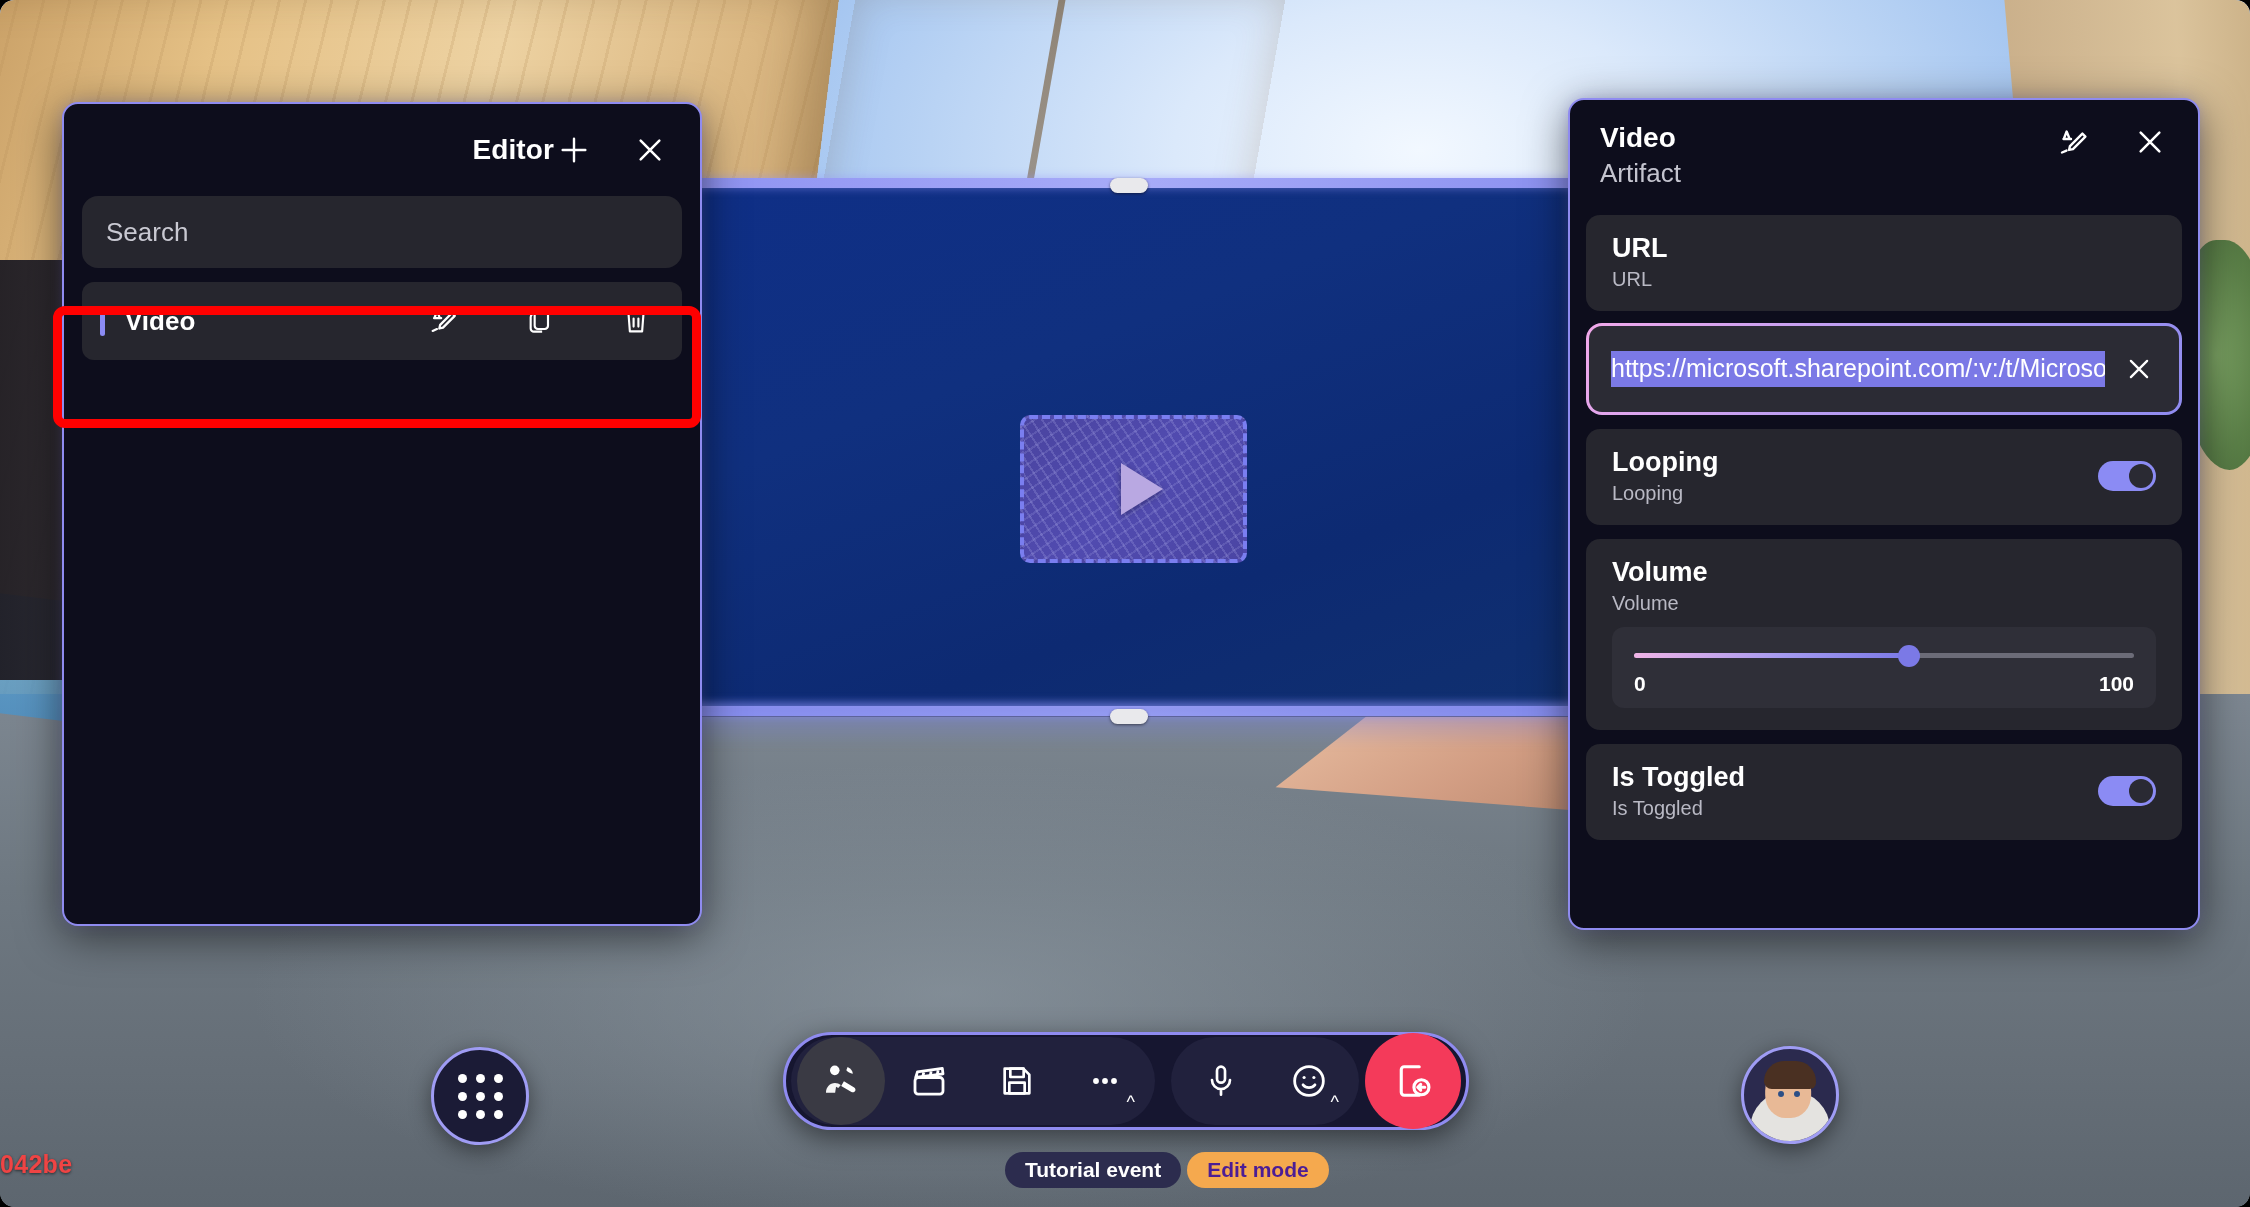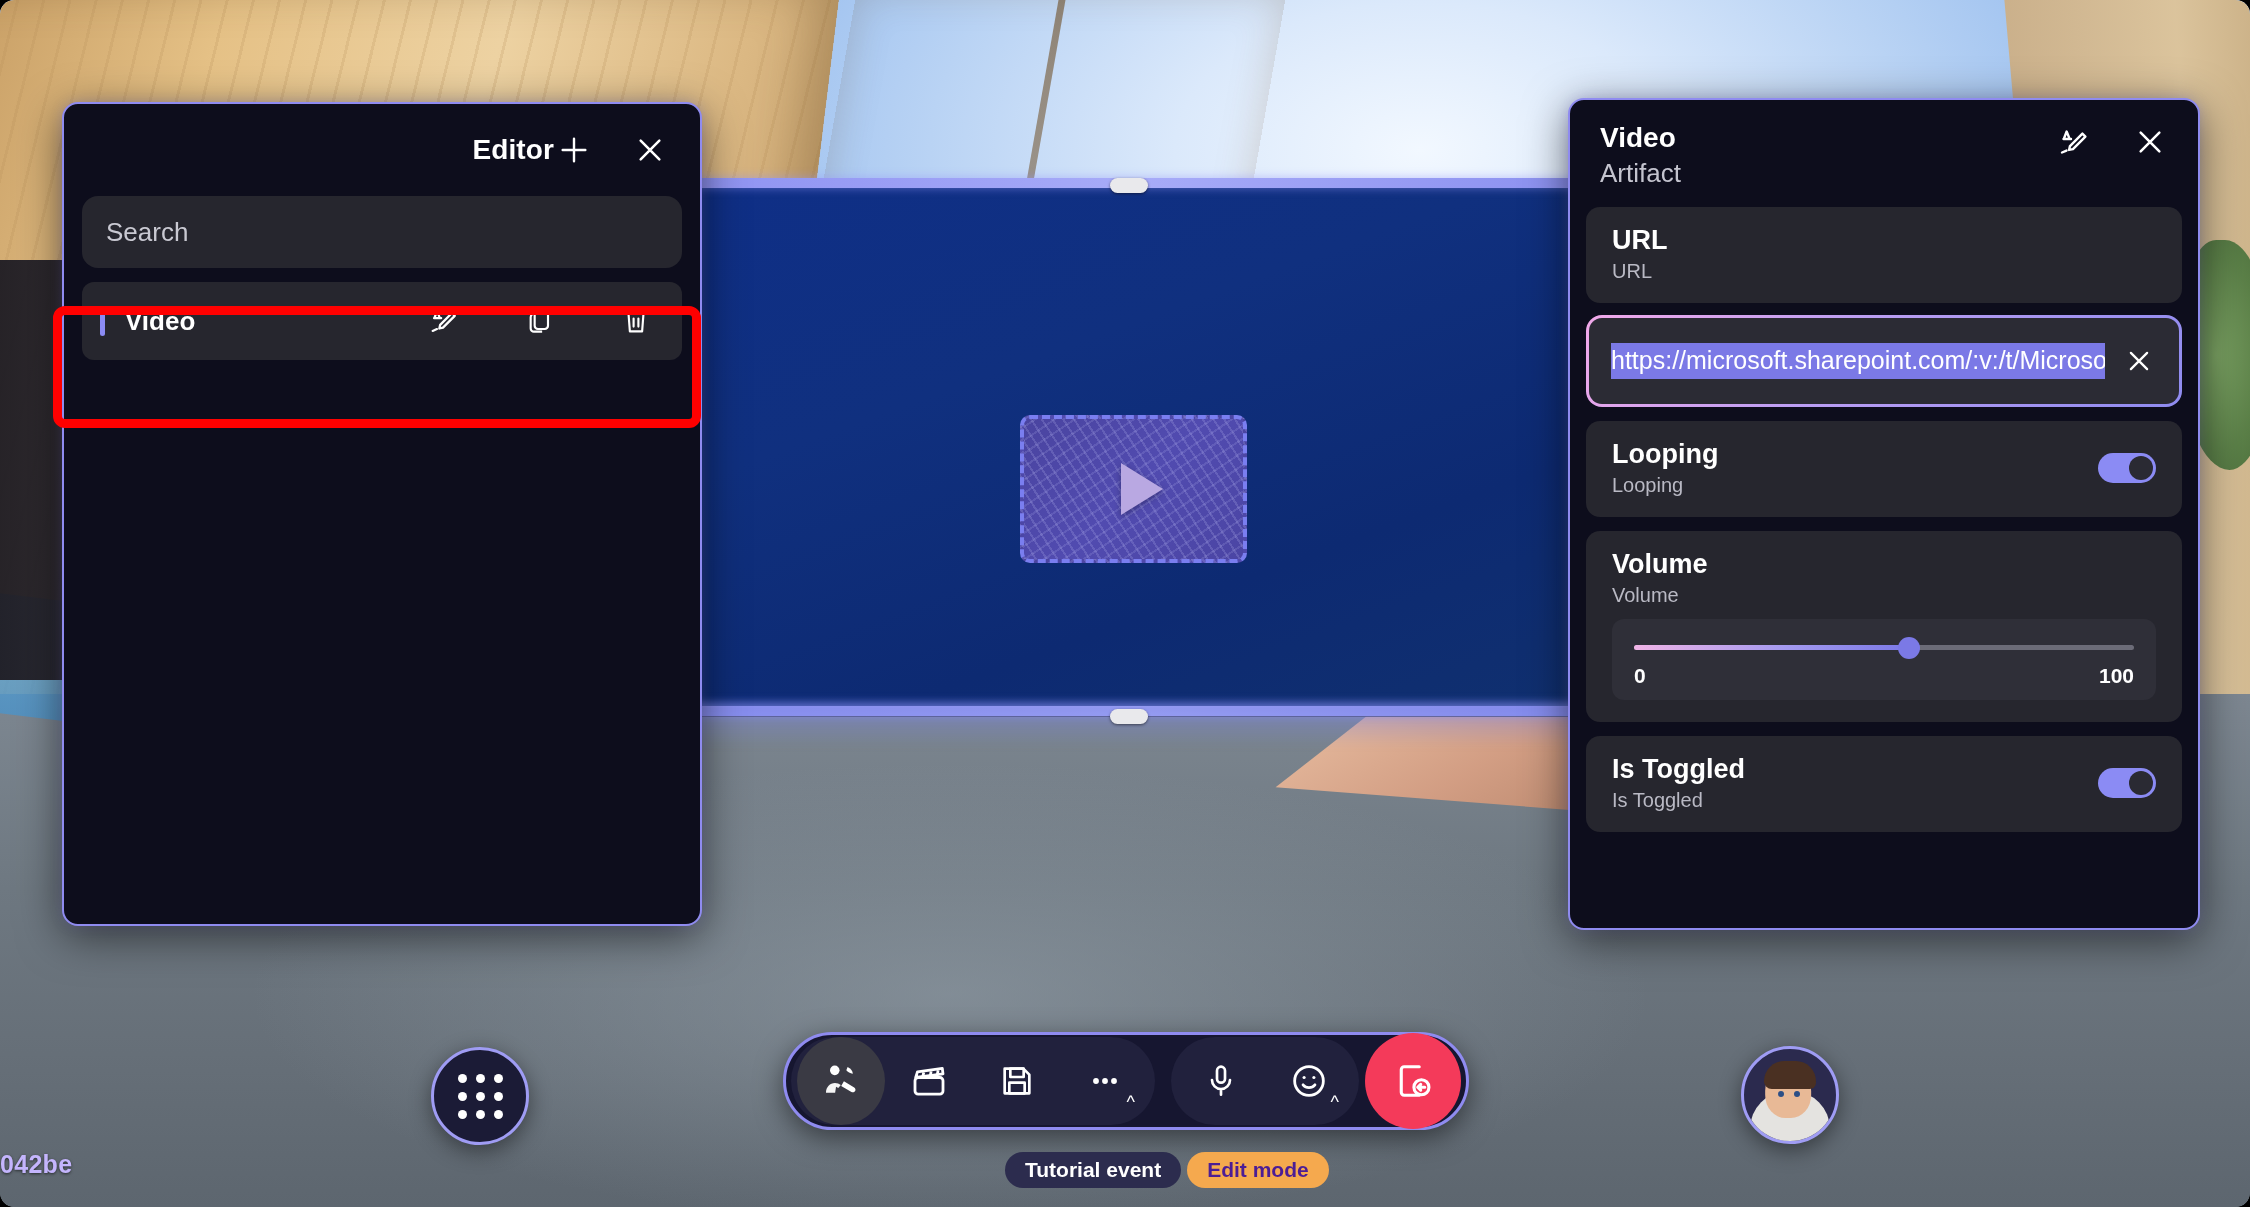--- a/index.html
+++ b/index.html
@@ -225,21 +225,21 @@
   
   #props-panel { left: 1568px; top: 98px; width: 632px; height: 832px; padding-bottom: 10px; }
   .props-head {
     display: flex; align-items: flex-start; justify-content: space-between;
     padding: 22px 28px 18px 30px;
   }
   .props-title { color: #fff; font-size: 28px; font-weight: 700; line-height: 1.15; }
   .props-sub { color: #c4c4cf; font-size: 26px; margin-top: 4px; }
 
   .prop-card {
-    margin: 0 16px 14px 16px;
+    margin: 8px 16px 14px 16px;
     background: #26262e;
     border-radius: 14px;
     padding: 18px 26px 20px 26px;
   }
   .prop-card.tight { padding-bottom: 22px; }
   .prop-row { display: flex; align-items: center; justify-content: space-between; }
   .prop-name { color: #fff; font-size: 27px; font-weight: 700; }
   .prop-desc { color: #b9b9c4; font-size: 20px; margin-top: 4px; }
   .url-input-outer {
     margin: -2px 16px 14px 16px;
@@ -412,21 +412,21 @@
     background: #4a3022;
     border-radius: 26px 26px 8px 10px;
   }
   #avatar .av-eye {
     position: absolute; top: 42px; width: 6px; height: 6px;
     background: #2c4f86; border-radius: 50%;
   }
 
   #corner-text {
     position: absolute; left: 0; top: 1150px;
-    color: #c4b5fd; font-size: 25px; font-weight: 700;
+    color: #ef4444; font-size: 25px; font-weight: 700;
     letter-spacing: .3px;
     text-shadow: 0 1px 3px rgba(0,0,0,.6);
   }
 </style>
 </head>
 <body>
 
 <div id="stage">
 
   <div class="scene">

